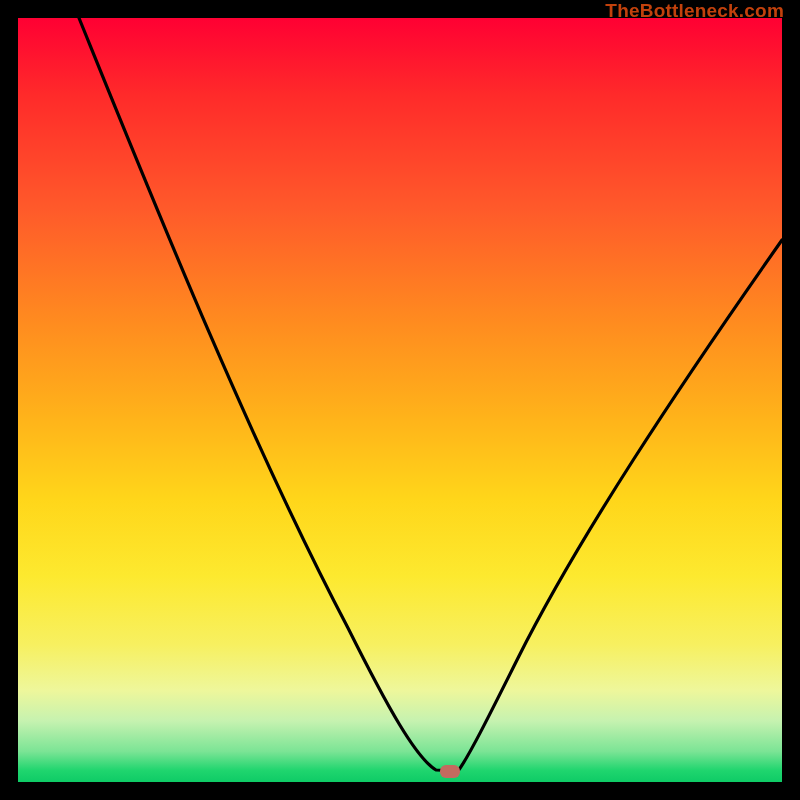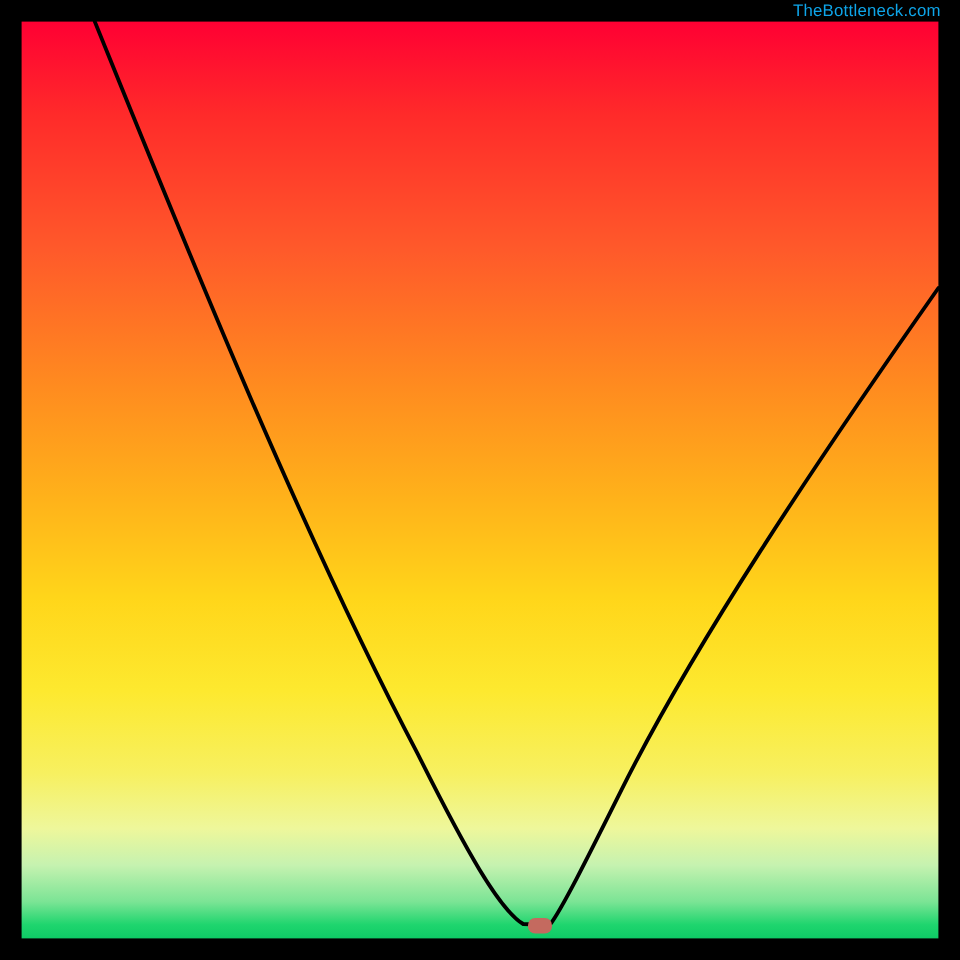--- a/index.html
+++ b/index.html
@@ -45,23 +45,23 @@
     left: 0;
     top: 0;
     width: 764px;
     height: 764px;
     overflow: visible;
   }
   .attribution {
     position: absolute;
     top: 0px;
     right: 16px;
-    color: #0ea5e9;
-    font-size: 14px;
-    font-weight: 400;
+    color: #c2410c;
+    font-size: 19px;
+    font-weight: 700;
     letter-spacing: 0.2px;
     user-select: none;
   }
   .marker {
     fill: #c46a5f;
     stroke: none;
   }
 </style>
 </head>
 <body>

